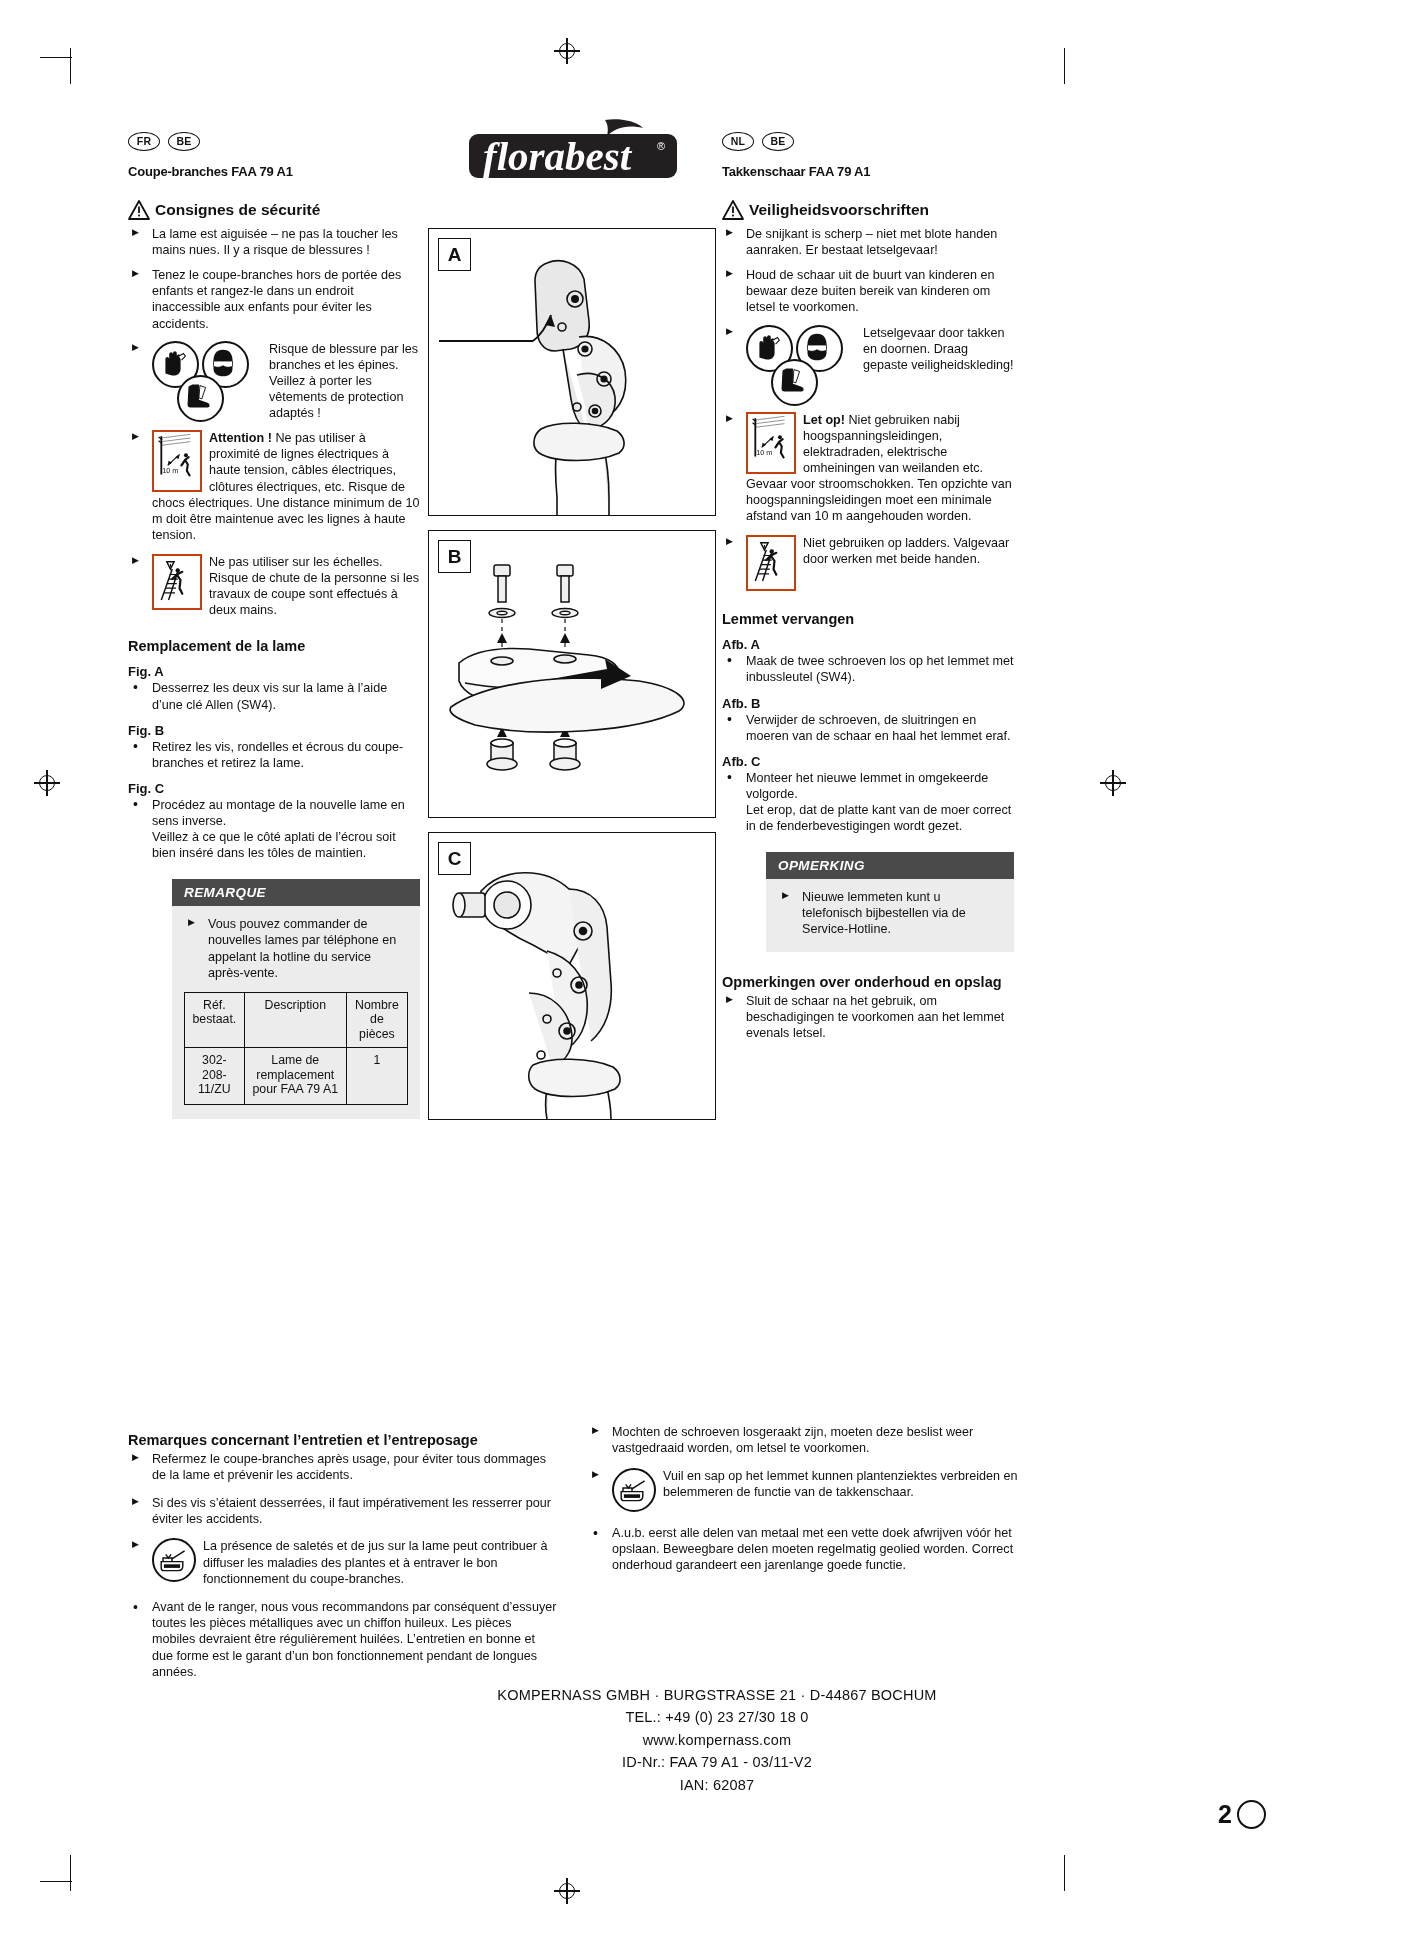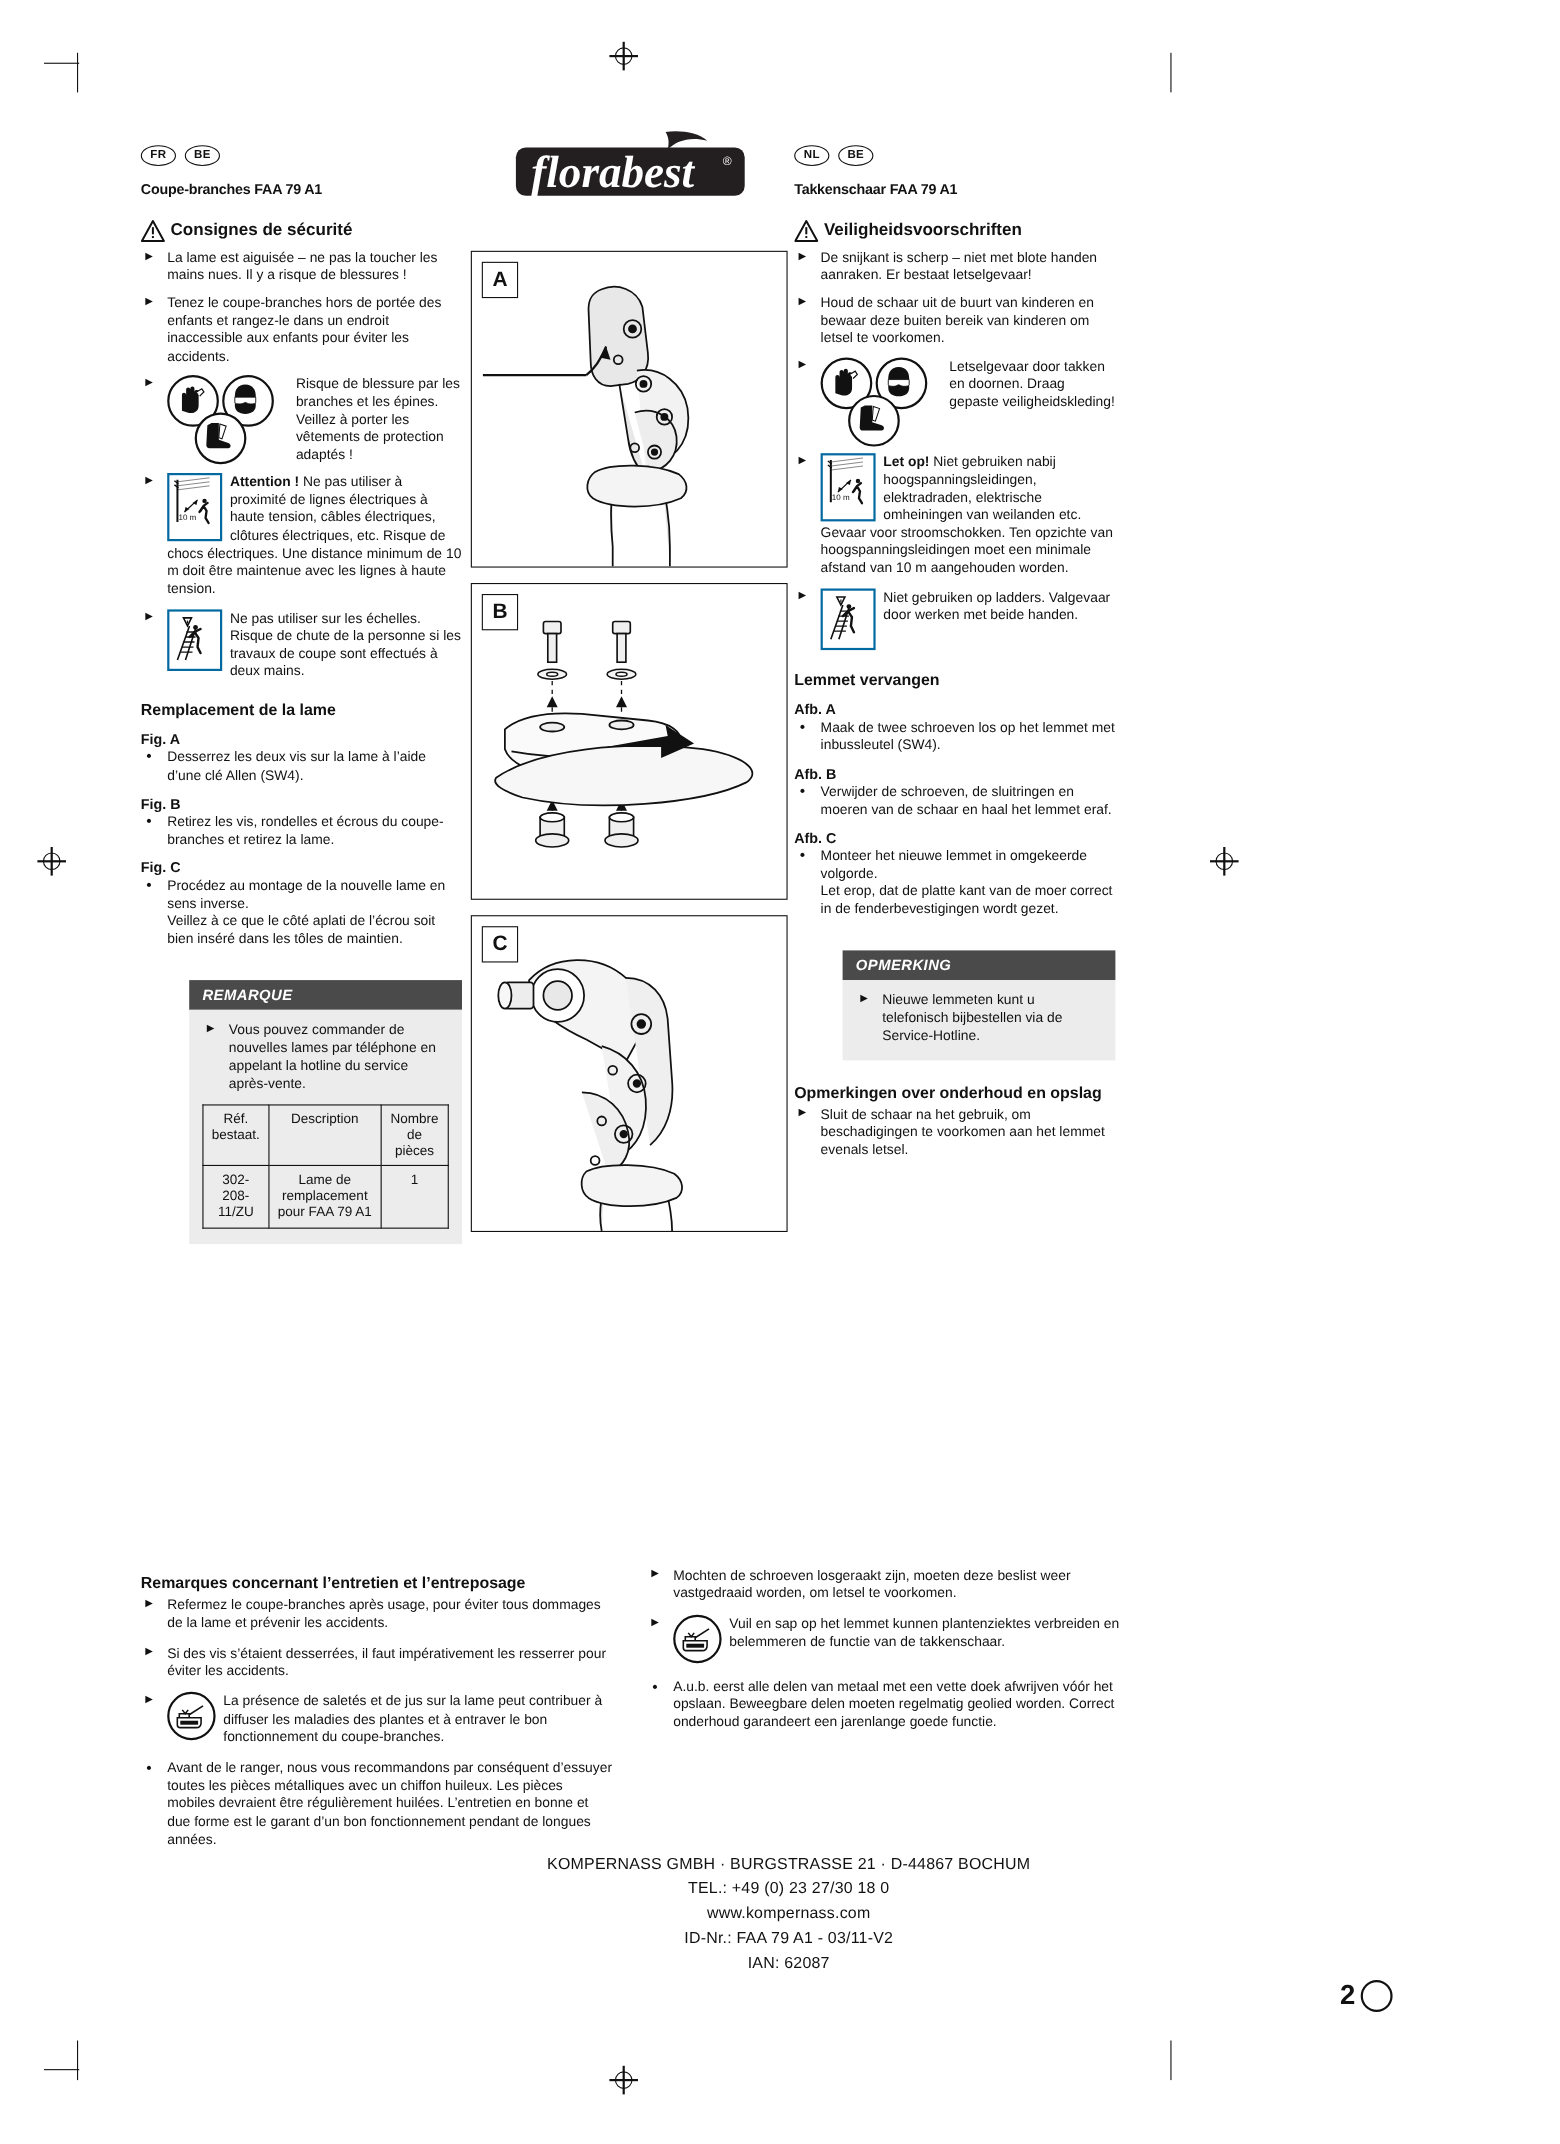--- a/index.html
+++ b/index.html
@@ -52,27 +52,27 @@
   ul.bullets.dot li .mk{left:5px;top:-1px;font-size:14px;}
 
   .picrow{position:relative;padding-left:24px;margin-bottom:9px;font-size:12.6px;line-height:1.28;}
   .picrow .mk{position:absolute;left:4px;top:1px;font-size:9px;}
   .picgrid{float:left;margin-right:7px;}
   .pic-circle{
     width:43px;height:43px;border-radius:50%;border:2.4px solid #111;
     display:inline-block;position:relative;overflow:hidden;vertical-align:top;background:#fff;
   }
   .pic-box{
-    width:46px;height:58px;border:2px solid #0369a1;display:block;position:relative;background:#fff;overflow:hidden;
+    width:46px;height:58px;border:2px solid #c2410c;display:block;position:relative;background:#fff;overflow:hidden;
   }
   .pic-box.sq{height:52px;}
   b.inl{font-weight:bold;}
 
   
-  .notebox{margin-top:30px;border:0;padding-left:44px;}
+  .notebox{margin-top:18px;border:0;padding-left:44px;}
   .notehead{
     background:#4a4a4a;color:#fff;font-style:italic;font-weight:bold;
     font-size:13.5px;letter-spacing:.4px;padding:6px 12px;
   }
   .notebody{background:#ececec;padding:10px 12px 14px 12px;}
   .notebody ul.bullets li{margin-bottom:0;font-size:12.6px;}
   table.parts{
     border-collapse:collapse;width:100%;margin-top:11px;background:#ececec;
     font-size:12.3px;
   }

